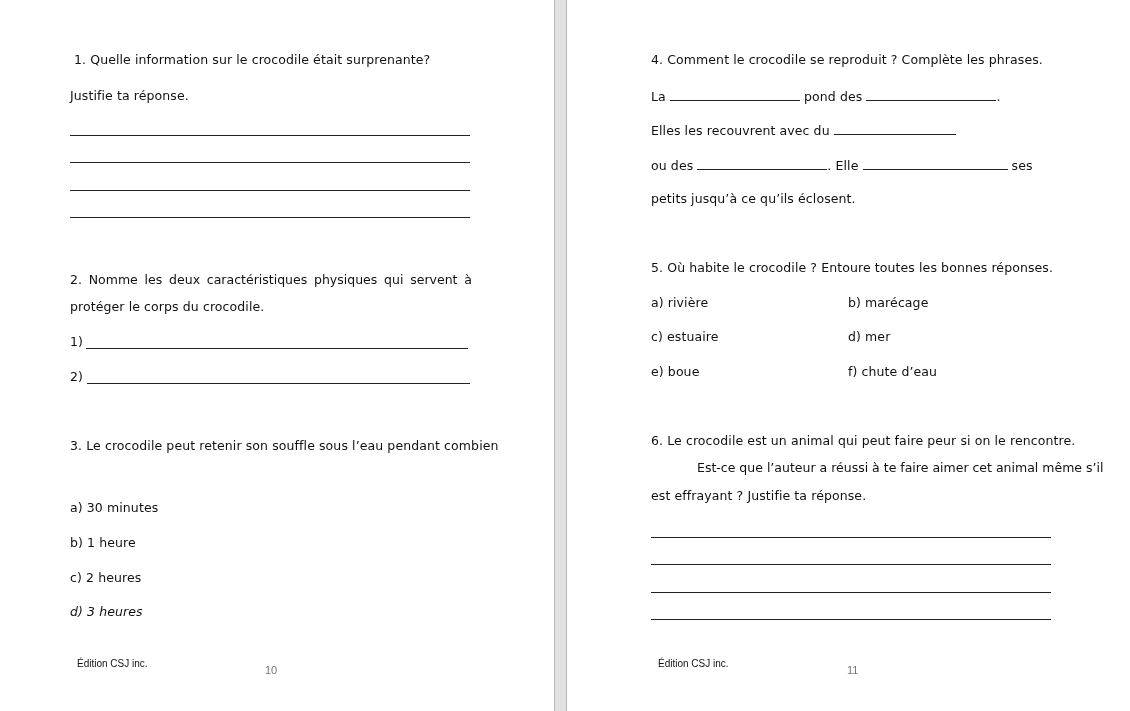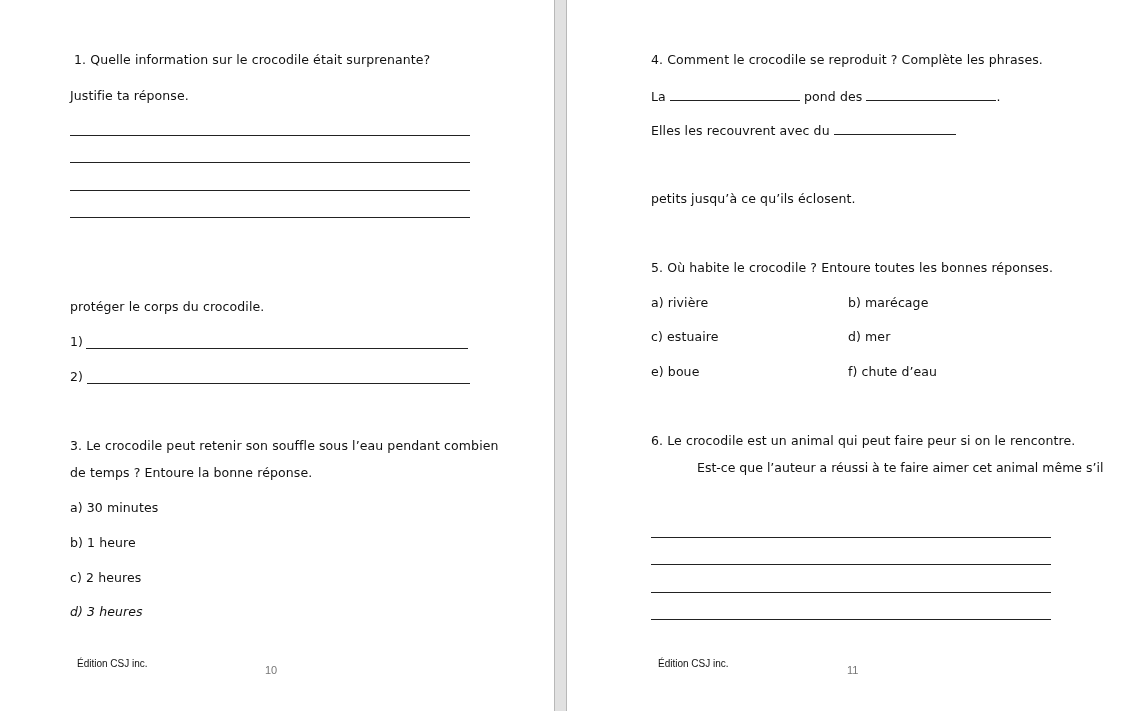--- a/index.html
+++ b/index.html
@@ -21,28 +21,28 @@
 <body>
 
 <div class="page" id="page-left">
   <div class="t" style="left:74px; top:52px;">1. Quelle information sur le crocodile était surprenante?</div>
   <div class="t" style="left:70px; top:88px;">Justifie ta réponse.</div>
   <div class="line" style="left:70px; top:135px; width:400px;"></div>
   <div class="line" style="left:70px; top:162px; width:400px;"></div>
   <div class="line" style="left:70px; top:190px; width:400px;"></div>
   <div class="line" style="left:70px; top:217px; width:400px;"></div>
 
+  <div class="justify" style="left:70px; top:272px; width:402px;">2. Nomme les deux caractéristiques physiques qui servent à</div>
   <div class="t" style="left:70px; top:299px;">protéger le corps du crocodile.</div>
   <div class="t" style="left:70px; top:334px;">1)</div>
   <div class="line" style="left:86px; top:348px; width:382px;"></div>
   <div class="t" style="left:70px; top:369px;">2)</div>
   <div class="line" style="left:87px; top:383px; width:383px;"></div>
 
   <div class="t" style="left:70px; top:438px;">3. Le crocodile peut retenir son souffle sous l’eau pendant combien</div>
-  <div class="t" style="left:70px; top:465px;">de temps ? Entoure la bonne réponse.</div>
   <div class="t" style="left:70px; top:500px;">a) 30 minutes</div>
   <div class="t" style="left:70px; top:535px;">b) 1 heure</div>
   <div class="t" style="left:70px; top:570px;">c) 2 heures</div>
   <div class="t" style="left:70px; top:604px;font-style:italic;">d) 3 heures</div>
 
   <div class="footer" style="left:77px; top:658px;">Édition CSJ inc.</div>
   <div class="pnum" style="left:265px; top:664px;">10</div>
 </div>
 
 <div class="gutter"></div>
@@ -55,33 +55,40 @@
     <span class="blank" style="width:130px;"></span>
     <span>pond des</span>
     <span class="blank" style="width:130px;"></span><span>.</span>
   </div>
 
   <div class="t" style="left:83px; top:122px;">
     <span>Elles les recouvrent avec du</span>
     <span class="blank" style="width:122px;"></span>
   </div>
 
+  <div class="t" style="left:83px; top:157px;">
+    <span>ou des</span>
+    <span class="blank" style="width:130px;"></span><span>. Elle</span>
+    <span class="blank" style="width:145px;"></span>
+    <span>ses</span>
+  </div>
 
   <div class="t" style="left:83px; top:191px;">petits jusqu’à ce qu’ils éclosent.</div>
 
   <div class="t" style="left:83px; top:260px;">5. Où habite le crocodile ? Entoure toutes les bonnes réponses.</div>
   <div class="t" style="left:83px; top:295px;">a) rivière</div>
   <div class="t" style="left:280px; top:295px;">b) marécage</div>
   <div class="t" style="left:83px; top:329px;">c) estuaire</div>
   <div class="t" style="left:280px; top:329px;">d) mer</div>
   <div class="t" style="left:83px; top:364px;">e) boue</div>
   <div class="t" style="left:280px; top:364px;">f) chute d’eau</div>
 
   <div class="t" style="left:83px; top:433px;">6. Le crocodile est un animal qui peut faire peur si on le rencontre.</div>
   <div class="justify" style="left:83px; top:460px; width:402px;margin-left:46px;">Est-ce que l’auteur a réussi à te faire aimer cet animal même s’il</div>
+  <div class="t" style="left:83px; top:488px;">est effrayant ? Justifie ta réponse.</div>
   <div class="line" style="left:83px; top:537px; width:400px;"></div>
   <div class="line" style="left:83px; top:564px; width:400px;"></div>
   <div class="line" style="left:83px; top:592px; width:400px;"></div>
   <div class="line" style="left:83px; top:619px; width:400px;"></div>
 
   <div class="footer" style="left:90px; top:658px;">Édition CSJ inc.</div>
   <div class="pnum" style="left:279px; top:664px;">11</div>
 </div>
 
 </body></html>

